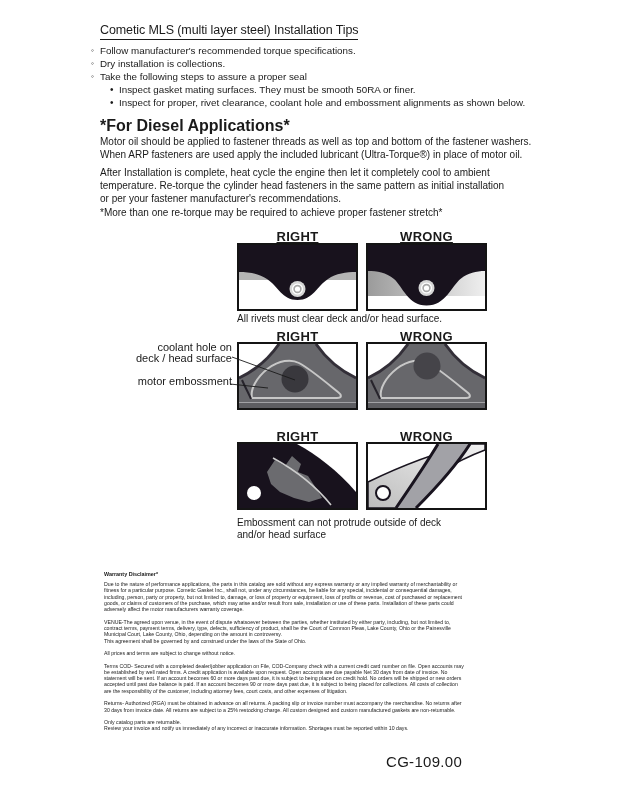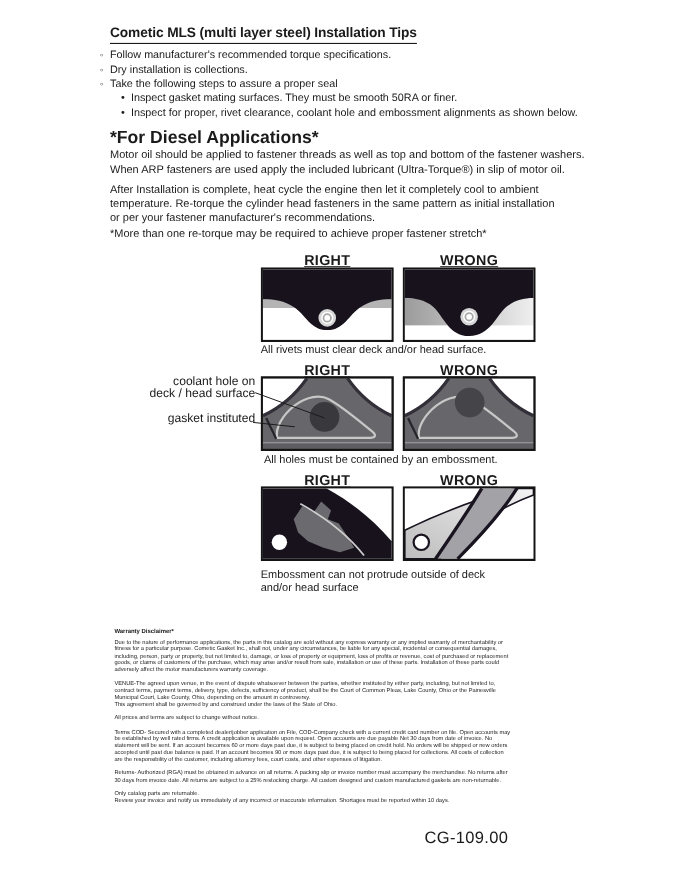--- a/index.html
+++ b/index.html
@@ -4,21 +4,21 @@
 <style>
   html,body { margin:0; padding:0; background:#ffffff; }
   .page {
     position:relative; width:618px; height:800px; background:#ffffff;
     font-family:"Liberation Sans", sans-serif; color:#1a1a1a; overflow:hidden;
   }
   .pre { white-space:pre-line; }
 
   .doc-title {
     position:absolute; left:100px; top:23px;
-    font-size:12.5px; font-weight:bold; letter-spacing:-0.1px;
+    font-size:12.5px; font-weight:normal; letter-spacing:-0.1px;
     border-bottom:1.6px solid #1a1a1a; padding-bottom:2px;
   }
 
   .bullets { position:absolute; left:91px; top:44px; font-size:9.8px; line-height:13px; }
   .bline { display:flex; }
   .marker { width:9px; flex:0 0 9px; font-size:8.5px; line-height:13px; }
   .marker.dot { font-size:10px; }
   .sub { margin-left:19px; }
 
   .diesel-heading { position:absolute; left:100px; top:117px; font-size:16px; font-weight:bold; }
@@ -66,21 +66,21 @@
       <span class="pre">Inspect gasket mating surfaces.  They must be smooth 50RA or finer.</span>
     </div>
     <div class="bline sub">
       <span class="marker dot">•</span>
       <span class="pre">Inspect for proper, rivet clearance, coolant hole and embossment alignments as shown below.</span>
     </div>
   </div>
 
   <div class="diesel-heading">*For Diesel Applications*</div>
   <div class="body-para para-1 pre">Motor oil should be applied to fastener threads as well as top and bottom of the fastener washers.
-When ARP fasteners are used apply the included lubricant (Ultra-Torque®) in slip of motor oil.</div>
+When ARP fasteners are used apply the included lubricant (Ultra-Torque®) in place of motor oil.</div>
   <div class="body-para para-note pre">*More than one re-torque may be required to achieve proper fastener stretch*</div>
   <div class="body-para para-2 pre">After Installation is complete, heat cycle the engine then let it completely cool to ambient
 temperature. Re-torque the cylinder head fasteners in the same pattern as initial installation
 or per your fastener manufacturer's recommendations.</div>
 
   <div class="dg-label" style="left:237px; top:229px;">RIGHT</div>
   <div class="dg-label" style="left:366px; top:229px;">WRONG</div>
 
   <div class="panel" style="left:237px; top:243px;">
     <svg viewBox="0 0 121 68">
@@ -113,21 +113,21 @@
     </svg>
   </div>
 
   <div class="caption" style="left:237px; top:313px;">All rivets must clear deck and/or head surface.</div>
 
   <div class="dg-label" style="left:237px; top:329px;">RIGHT</div>
   <div class="dg-label" style="left:366px; top:329px;">WRONG</div>
 
   <div class="side-label pre" style="left:88px; top:342px; width:144px;">coolant hole on
 deck / head surface</div>
-  <div class="side-label" style="left:88px; top:376px; width:144px;">gasket instituted</div>
+  <div class="side-label" style="left:88px; top:376px; width:144px;">motor embossment</div>
 
   <div class="panel" style="left:237px; top:342px;">
     <svg viewBox="0 0 121 68">
       <rect x="0" y="0" width="121" height="68" fill="#67676b"></rect>
       <rect x="2" y="61" width="117" height="5" fill="#5e5e62"></rect>
       <line x1="2" y1="60.5" x2="119" y2="60.5" stroke="#a2a2a5" stroke-width="1"></line>
       <path d="M2,2 L42,2 C33,15 19,28 2,36 Z" fill="#ffffff"></path>
       <path d="M42,2 C33,15 19,28 2,36" fill="none" stroke="#332f38" stroke-width="3"></path>
       <path d="M119,2 L79,2 C88,15 102,28 119,36 Z" fill="#ffffff"></path>
       <path d="M79,2 C88,15 102,28 119,36" fill="none" stroke="#332f38" stroke-width="3"></path>
@@ -152,21 +152,20 @@
       <circle cx="61" cy="24" r="13.5" fill="#454449"></circle>
       <rect x="1" y="1" width="119" height="66" fill="none" stroke="#141414" stroke-width="2"></rect>
     </svg>
   </div>
 
   <svg class="leader-overlay" viewBox="0 0 76 42">
     <line x1="4" y1="5" x2="67" y2="28" stroke="#1a1a1a" stroke-width="0.9"></line>
     <line x1="2" y1="32" x2="40" y2="36" stroke="#1a1a1a" stroke-width="0.9"></line>
   </svg>
 
-  <div class="caption" style="left:240px; top:413px;">All holes must be contained by an embossment.</div>
 
   <div class="dg-label" style="left:237px; top:429px;">RIGHT</div>
   <div class="dg-label" style="left:366px; top:429px;">WRONG</div>
 
   <div class="panel" style="left:237px; top:442px;">
     <svg viewBox="0 0 121 68">
       <rect x="0" y="0" width="121" height="68" fill="#ffffff"></rect>
       <path d="M2,2 L60,2 C80,13 100,28 119,50 L119,66 L2,66 Z" fill="#18121d"></path>
       <path d="M30,30 L38,18 L48,24 L55,14 L64,22 L61,30 L71,34 L79,46 L85,56 L72,60 L57,56 L43,50 L34,42 Z" fill="#6b6b6f"></path>
       <path d="M36,16 C58,28 78,43 94,63" fill="none" stroke="#cbcbcb" stroke-width="1.6"></path>

